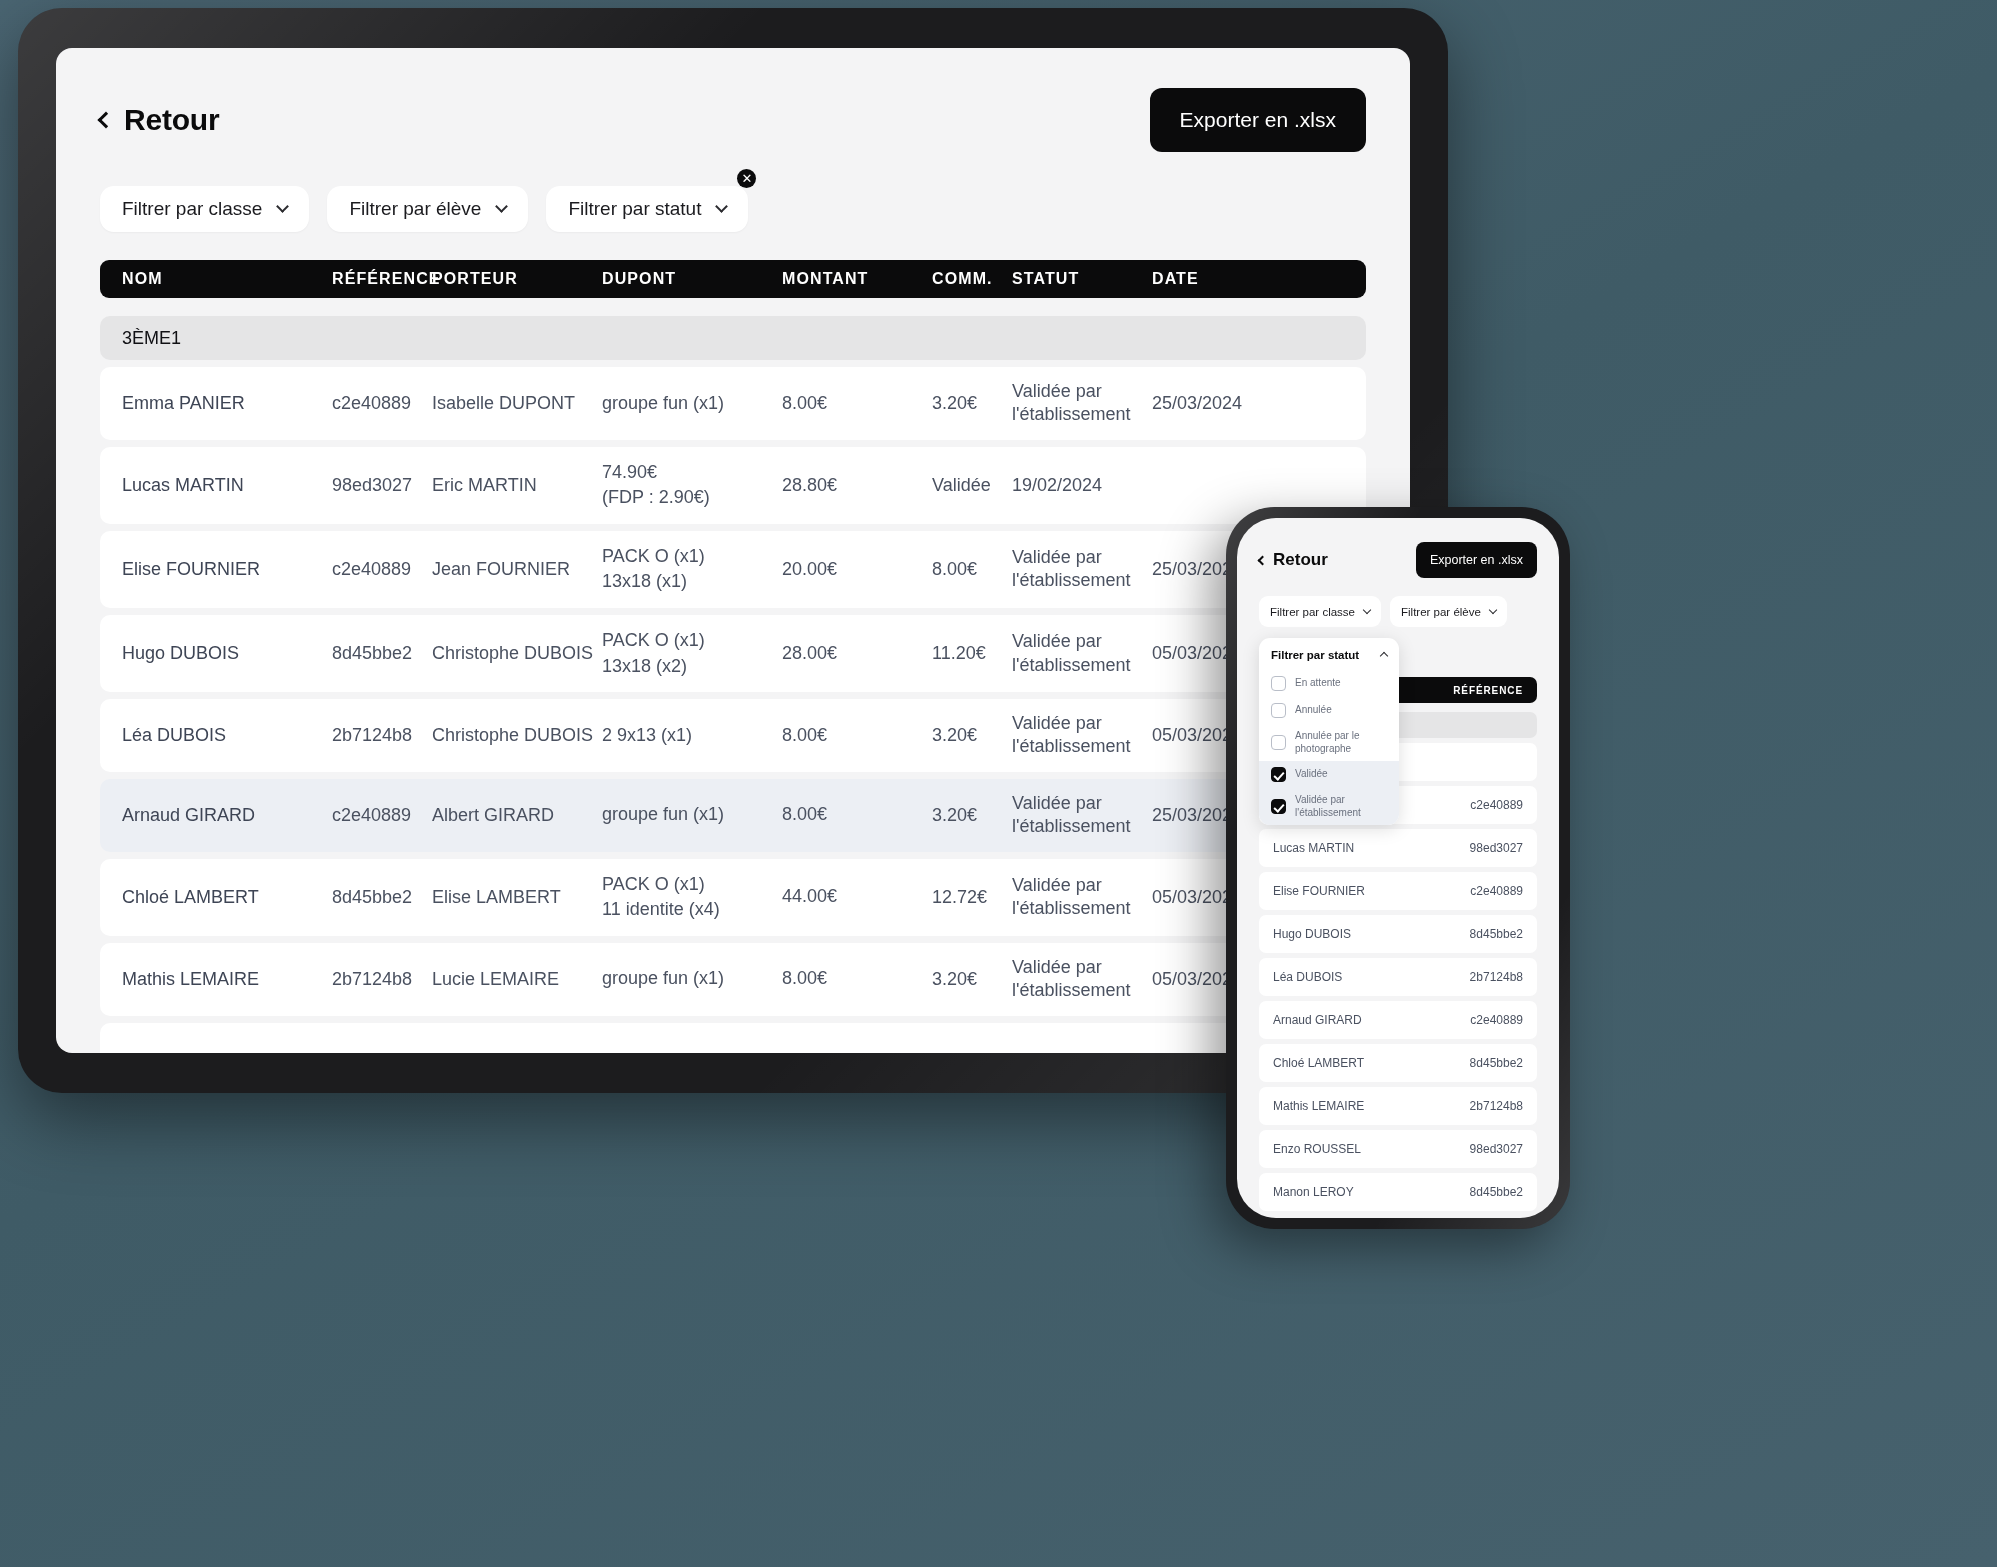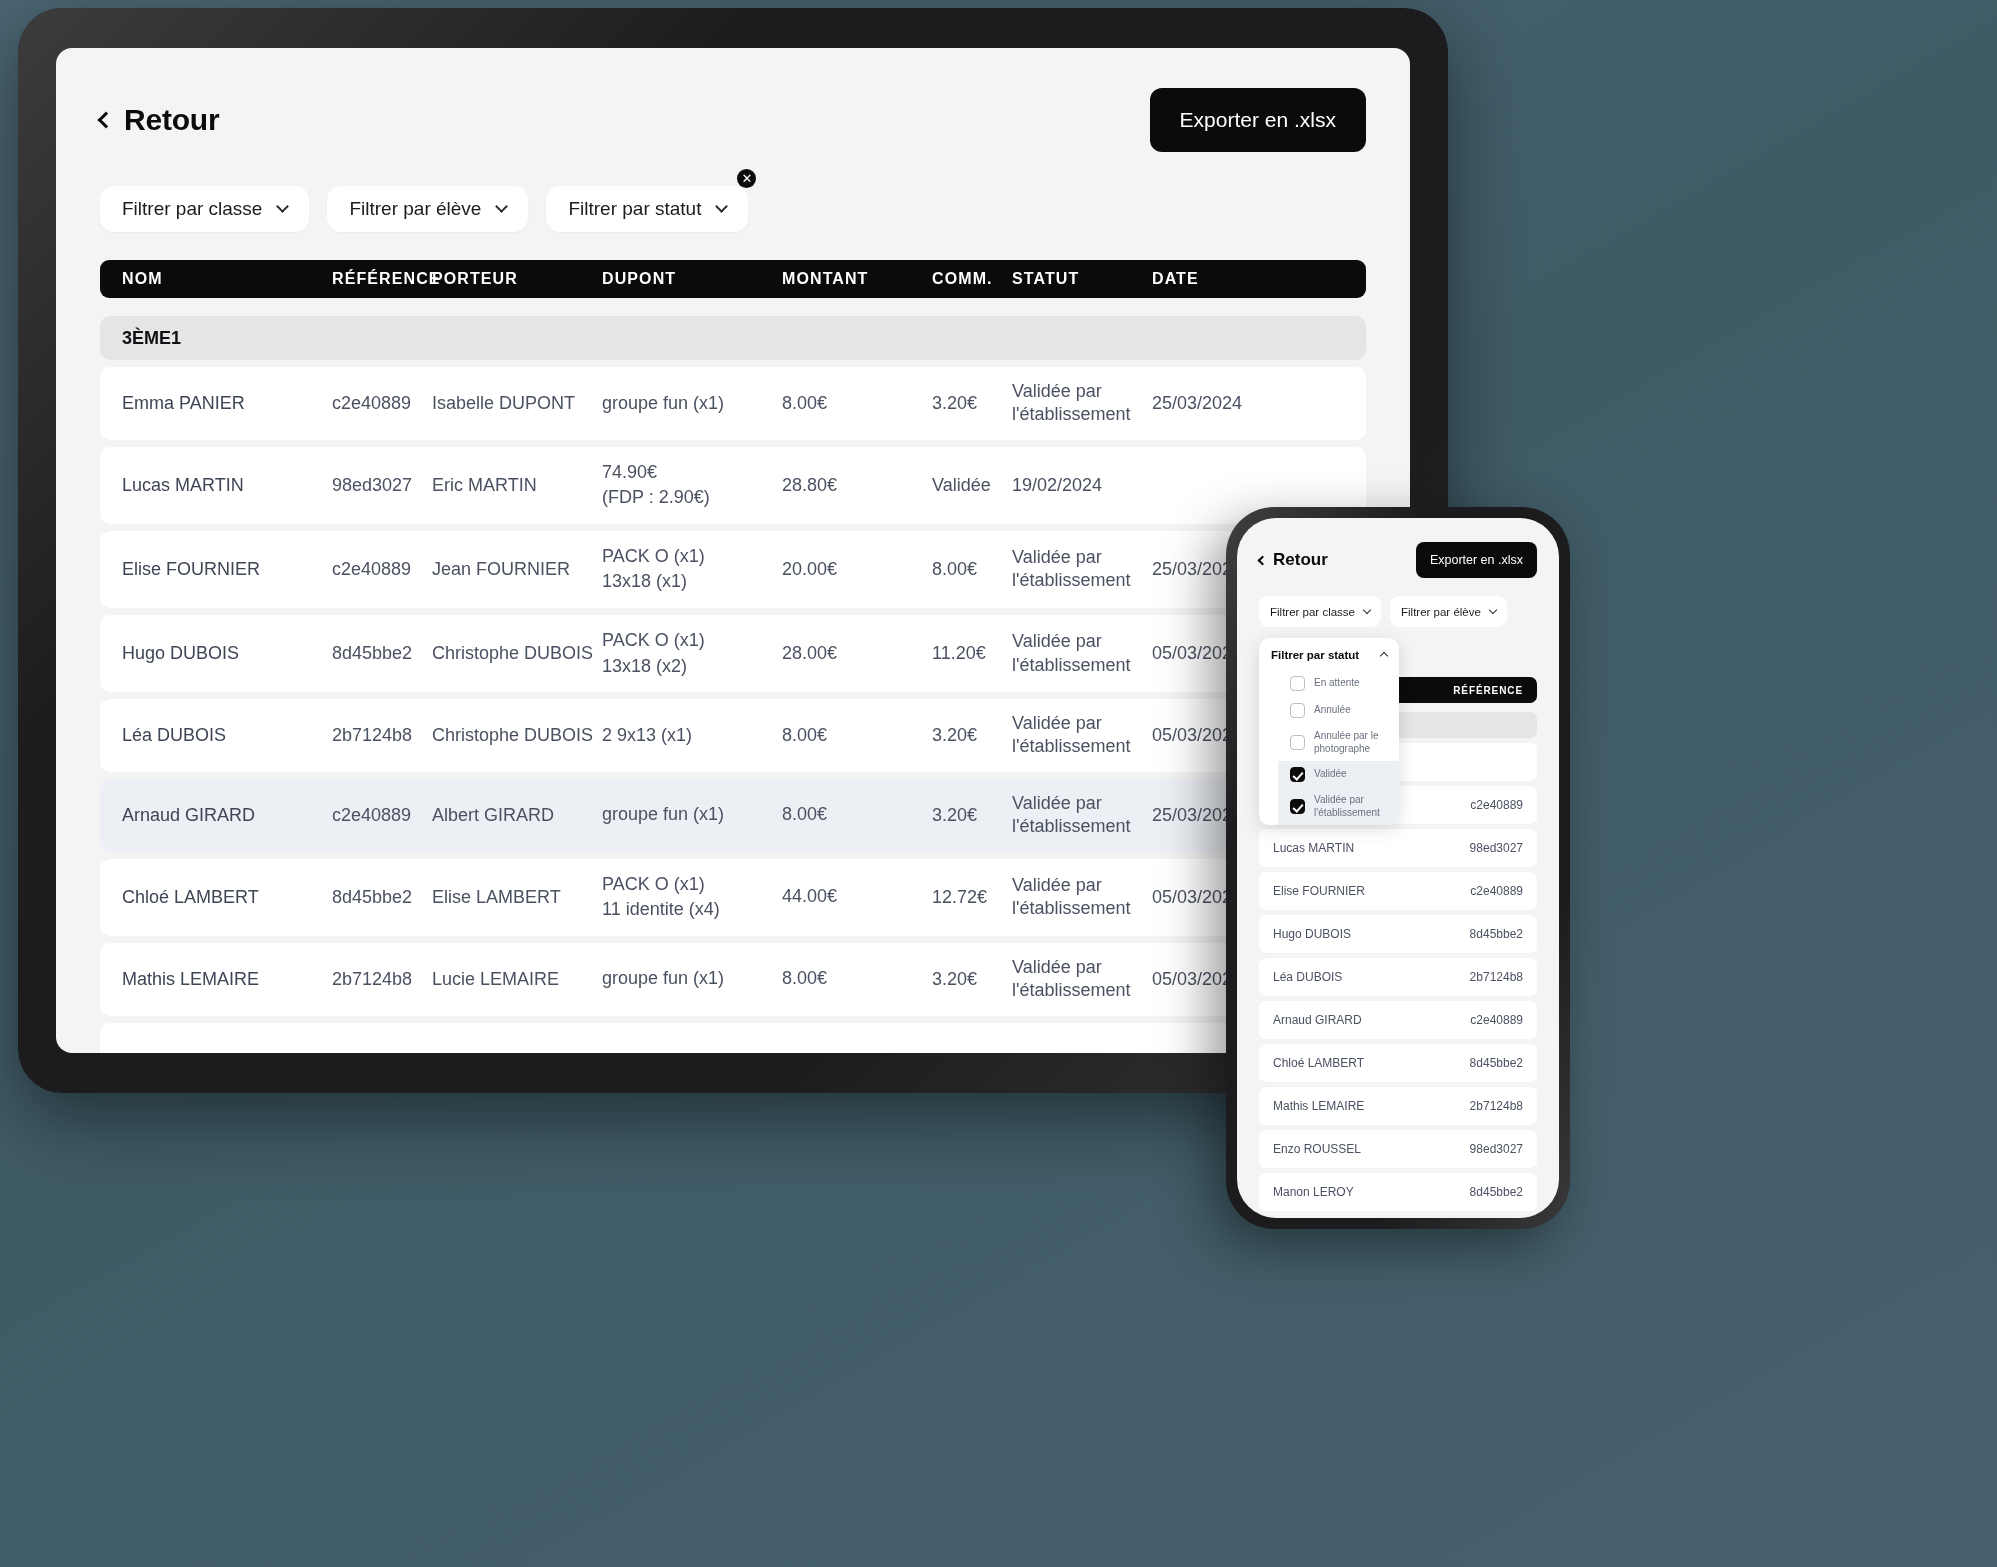--- a/index.html
+++ b/index.html
@@ -115,21 +115,21 @@
     color: #fff; font-size: 16px; font-weight: 700;
     letter-spacing: 1.1px;
   }
   .group-row {
     margin-top: 18px;
     background: #e5e5e6;
     border-radius: 10px;
     height: 44px;
     display: flex; align-items: center;
     padding: 0 22px;
-    font-size: 18px; font-weight: 700; color: #101014;
+    font-size: 18px; font-weight: 400; color: #101014;
   }
   .t-row {
     margin-top: 7px;
     background: #fff;
     border-radius: 10px;
     min-height: 70px;
     display: grid;
     grid-template-columns: 210px 100px 170px 180px 150px 80px 140px 120px;
     align-items: center;
     padding: 13px 22px;
@@ -225,21 +225,20 @@
     padding: 0 12px 9px 12px;
     font-size: 11.5px; font-weight: 700; color: #0b0b0c;
     cursor: pointer;
   }
   .p-dd-item {
     display: flex; align-items: center; gap: 9px;
     padding: 6px 12px;
     font-size: 10px; color: #6a707e;
     cursor: pointer;
     line-height: 1.25;
-    margin-left: 19px;
   }
   .p-dd-item.sel { background: #eceff4; }
   .cbox {
     flex: 0 0 auto;
     width: 15px; height: 15px;
     border: 1.6px solid #b9bec8;
     border-radius: 4px;
     background: #fff;
   }
   .cbox.checked {

